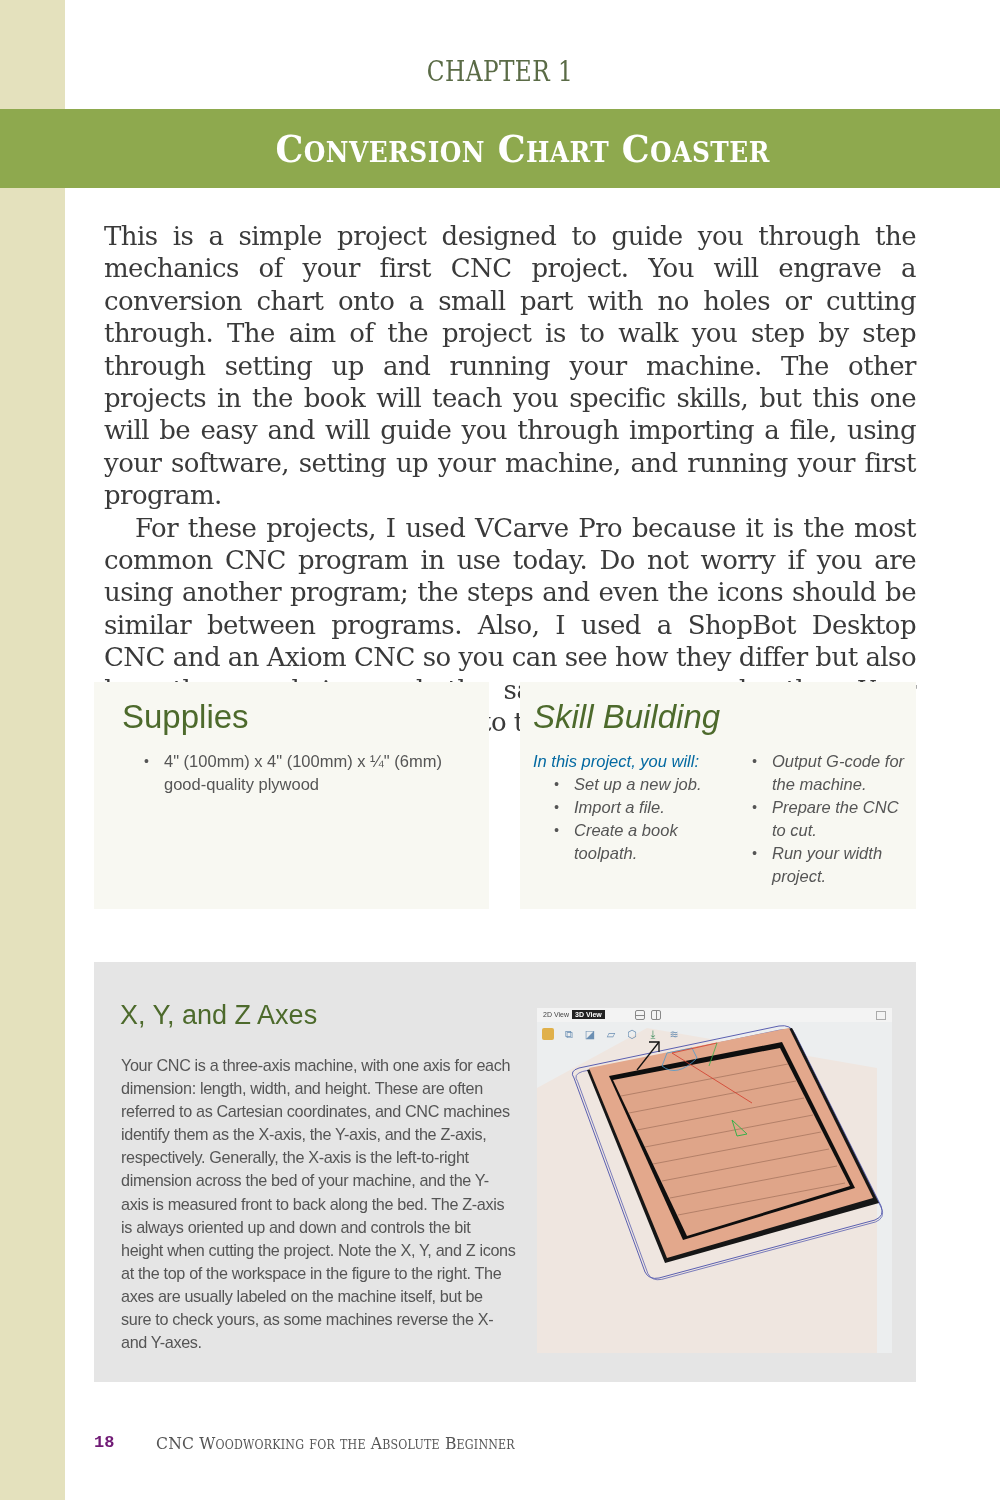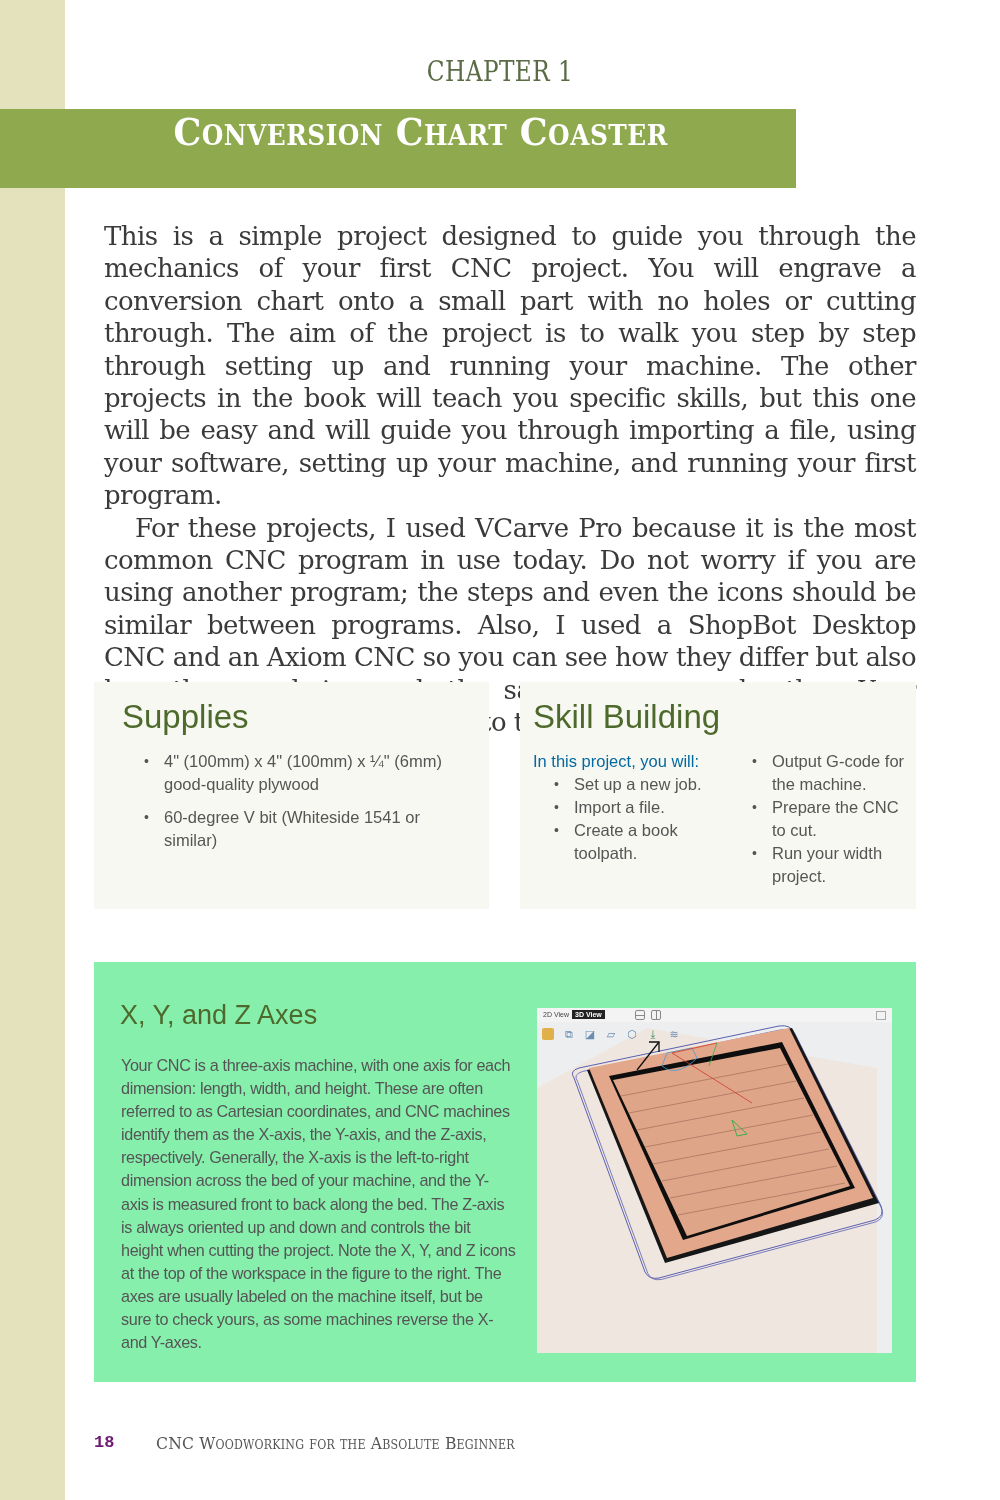--- a/index.html
+++ b/index.html
@@ -8,22 +8,22 @@
 
     .left-strip { position: absolute; left: 0; top: 0; width: 65px; height: 1500px; background: #e4e1bd; }
 
     .chapter-label {
       position: absolute; left: 0; right: 0; top: 56px; text-align: center;
       font-family: "DejaVu Serif", serif; font-size: 27px; color: #5a6b46; letter-spacing: 0.5px;
       font-weight: normal; transform: scaleX(0.86);
     }
 
     .title-band {
-      position: absolute; left: 0; top: 109px; width: 796px; height: 79px;
-      background: #8ea94e; display: flex; align-items: flex-start; justify-content: center;
+      position: absolute; left: 0; top: 109px; width: 1000px; height: 79px;
+      background: #8ea94e; display: flex; align-items: center; justify-content: center;
     }
     .title-band h1 {
       font-family: "DejaVu Serif", serif; font-weight: bold; color: #ffffff;
       font-size: 38px; font-variant: small-caps; letter-spacing: 0.5px;
       transform: scaleX(0.92); margin-left: 45px;
     }
 
     .intro {
       position: absolute; left: 104px; top: 220px; width: 812px;
       font-family: "DejaVu Serif", serif; font-size: 26px; line-height: 32.4px;
@@ -38,29 +38,29 @@
     .box h2 {
       font-family: "Liberation Sans", sans-serif; font-weight: normal;
       color: #4d6a2c; font-size: 33px;
     }
     .supplies { left: 94px; top: 682px; width: 395px; height: 227px; }
     .supplies h2 { position: absolute; left: 28px; top: 16px; }
     .supplies ul { position: absolute; left: 50px; top: 68px; width: 320px; list-style: none; }
     .supplies li { position: relative; padding-left: 20px; font-size: 16.5px; line-height: 23px; margin-bottom: 10px; color: #555; }
     .supplies li::before, .skills li::before { content: "•"; position: absolute; left: 0; top: 0; font-size: 14px; color: #555; }
 
-    .skills { left: 520px; top: 682px; width: 396px; height: 227px; }
+    .skills { left: 520px; top: 682px; width: 396px; height: 227px; font-style: italic; }
     .skills h2 { position: absolute; left: 13px; top: 16px; }
     .skills .lead { position: absolute; left: 13px; top: 68px; font-size: 16.5px; line-height: 23px; color: #0369a1; }
     .skills ul.col1 { position: absolute; left: 34px; top: 91px; width: 190px; list-style: none; }
     .skills ul.col2 { position: absolute; left: 232px; top: 68px; width: 160px; list-style: none; }
     .skills li { position: relative; padding-left: 20px; font-size: 16.5px; line-height: 23px; color: #555; }
 
     .axes-box {
-      position: absolute; left: 94px; top: 962px; width: 822px; height: 420px; background: #86efac;
+      position: absolute; left: 94px; top: 962px; width: 822px; height: 420px; background: #e5e5e5;
     }
     .axes-box h2 {
       position: absolute; left: 26px; top: 38px; font-family: "Liberation Sans", sans-serif;
       font-weight: normal; color: #4d6a2c; font-size: 27px;
     }
     .axes-box .body {
       position: absolute; left: 27px; top: 92px; width: 395px;
       font-family: "Liberation Sans", sans-serif; font-size: 16.2px; line-height: 23.1px;
       color: #555; letter-spacing: -0.35px;
     }
@@ -111,21 +111,20 @@
 
 <div class="intro">
   <p>This is a simple project designed to guide you through the mechanics of your first CNC project. You will engrave a conversion chart onto a small part with no holes or cutting through. The aim of the project is to walk you step by step through setting up and running your machine. The other projects in the book will teach you specific skills, but this one will be easy and will guide you through importing a file, using your software, setting up your machine, and running your first program.</p>
   <p>For these projects, I used VCarve Pro because it is the most common CNC program in use today. Do not worry if you are using another program; the steps and even the icons should be similar between programs. Also, I used a ShopBot Desktop CNC and an Axiom CNC so you can see how they differ but also how they work in much the same way as each other. Your machine will likely be similar to these models.</p>
 </div>
 
 <div class="box supplies">
   <h2>Supplies</h2>
   <ul>
     <li>4" (100mm) x 4" (100mm) x ¼" (6mm) good-quality plywood</li>
-    <li>60-degree V bit (Whiteside 1541 or similar)</li>
   </ul>
 </div>
 
 <div class="box skills">
   <h2>Skill Building</h2>
   <div class="lead">In this project, you will:</div>
   <ul class="col1">
     <li>Set up a new job.</li>
     <li>Import a file.</li>
     <li>Create a book toolpath.</li>

